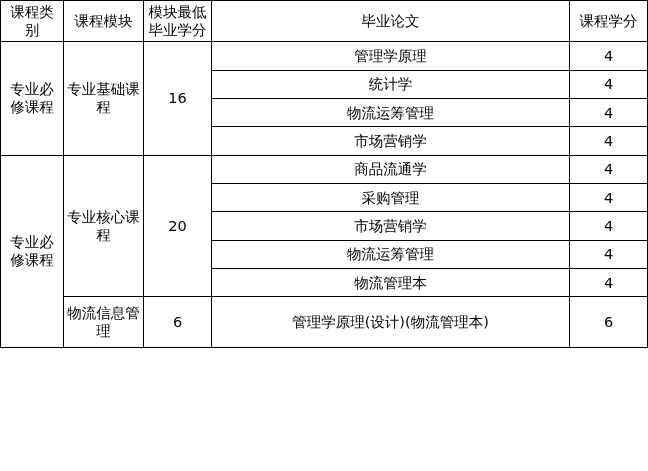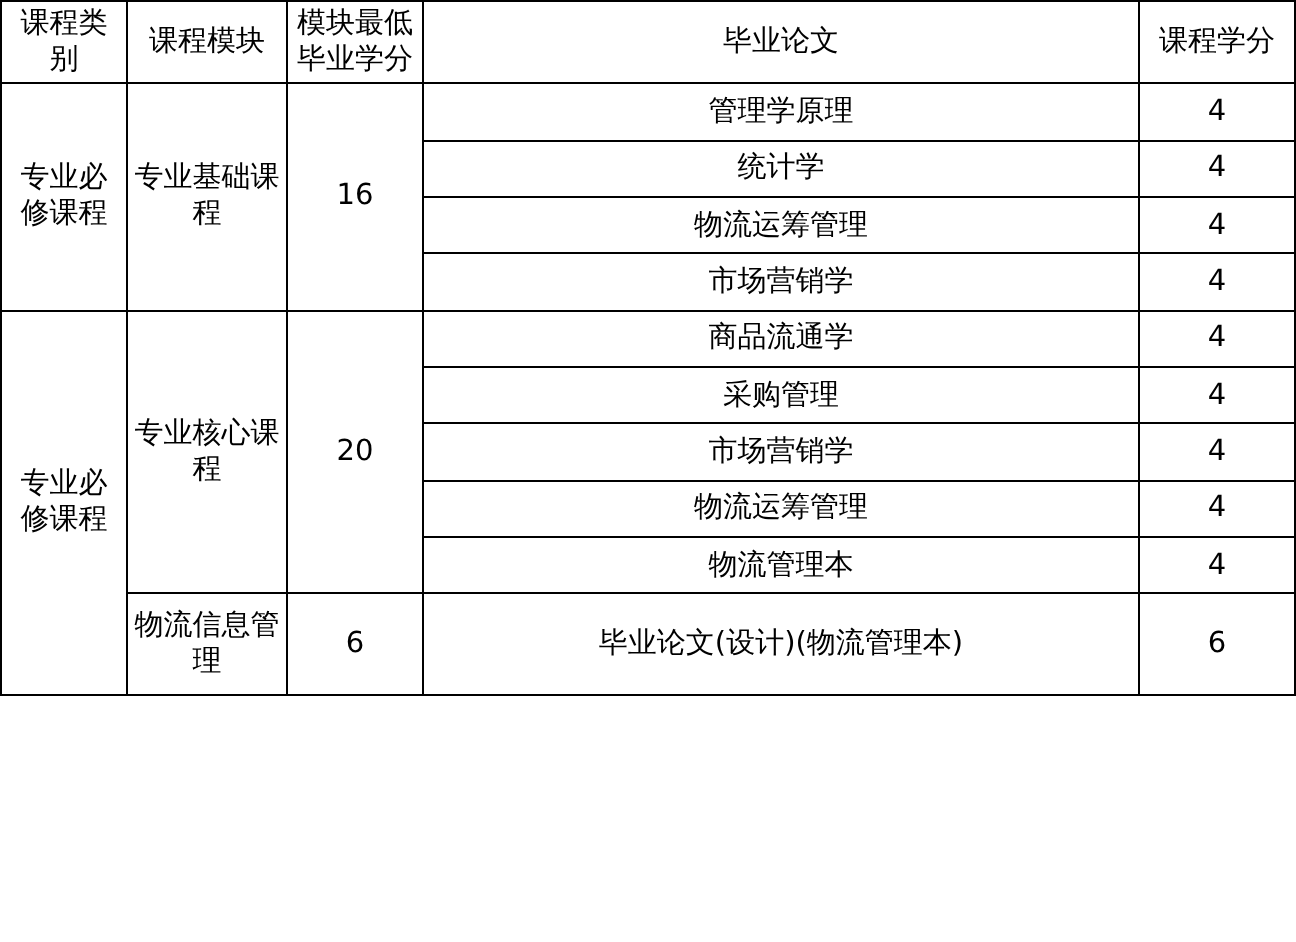--- a/index.html
+++ b/index.html
@@ -100,17 +100,17 @@
       <td>4</td>
     </tr>
     <tr>
       <td>物流管理本</td>
       <td>4</td>
     </tr>
 
     <tr>
       <td>物流信息管理</td>
       <td>6</td>
-      <td>毕业论文(设计)(物流管理本)</td>
+      <td>管理学原理(设计)(物流管理本)</td>
       <td>6</td>
     </tr>
   </tbody>
 </table>
 
 </body></html>

